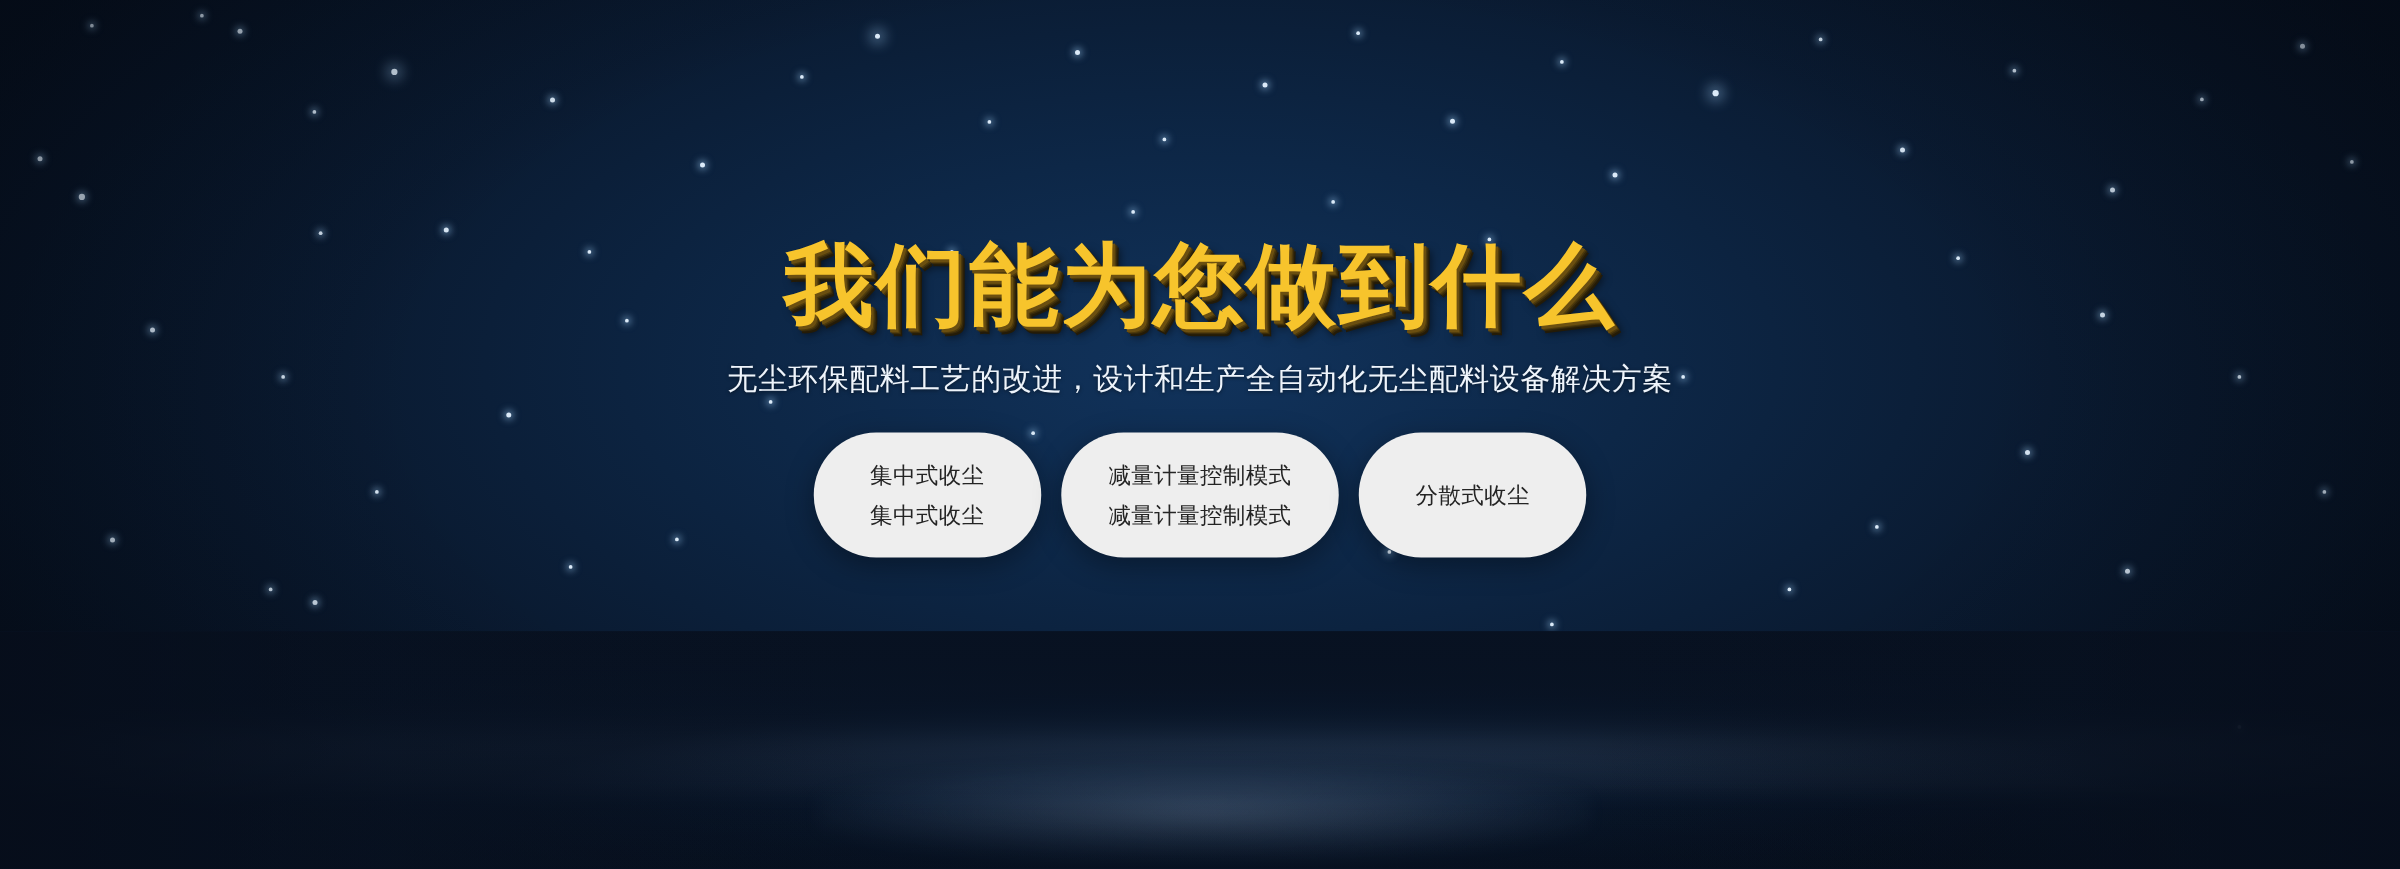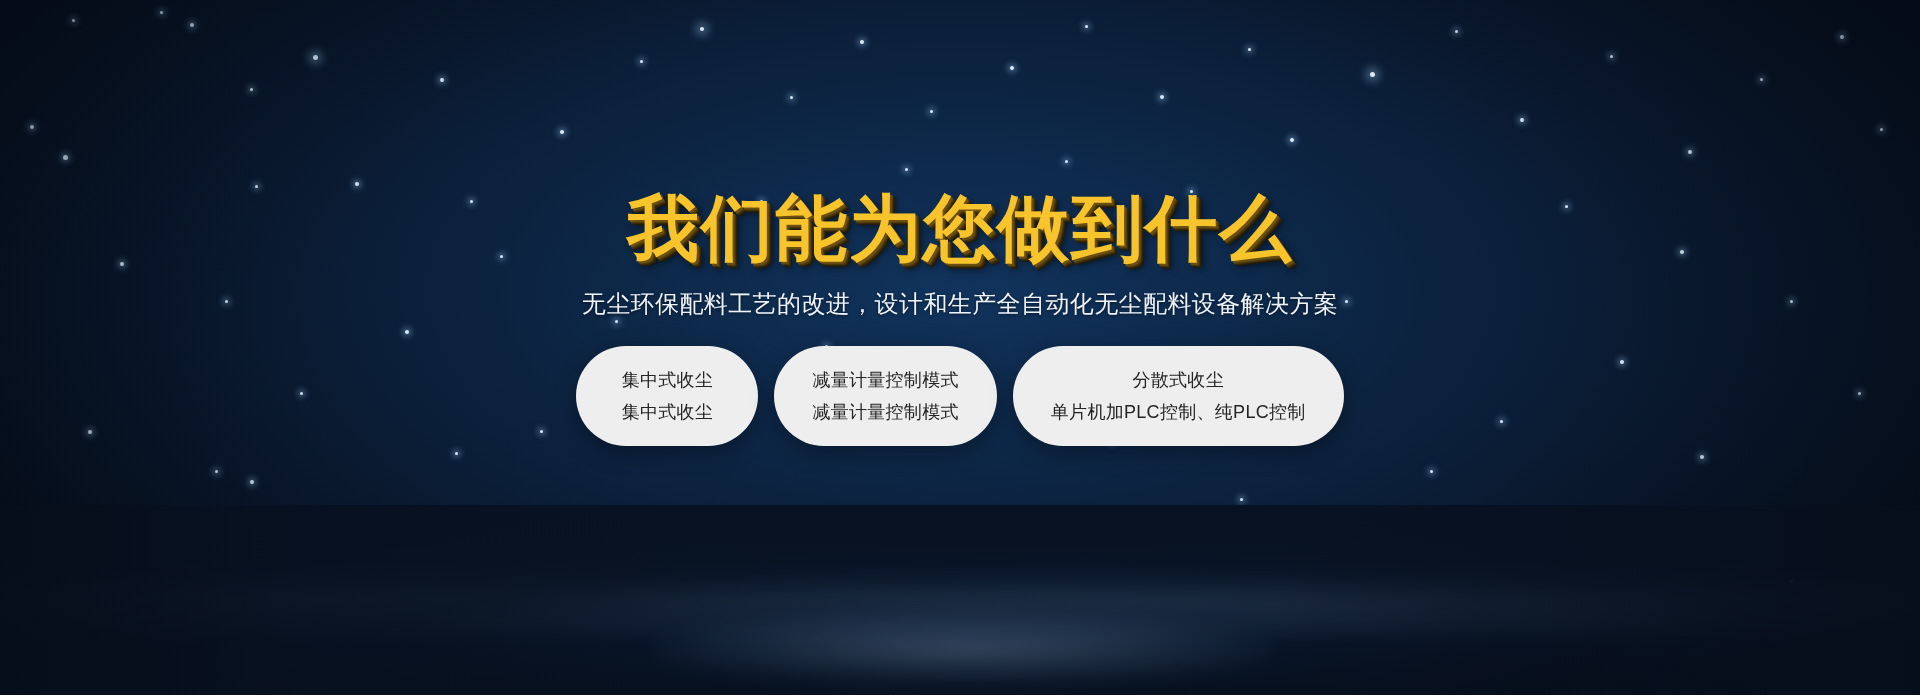--- a/index.html
+++ b/index.html
@@ -248,21 +248,20 @@
         <span class="pill-line">集中式收尘</span>
       </div>
 
       <div class="pill">
         <span class="pill-line">减量计量控制模式</span>
         <span class="pill-line">减量计量控制模式</span>
       </div>
 
       <div class="pill">
         <span class="pill-line">分散式收尘</span>
-        <span class="pill-line">单片机加PLC控制、纯PLC控制</span>
       </div>
 
     </div>
   </div>
 
   <div class="mesh-wrap">
     <div class="mesh-dark-top"></div>
     <div class="mesh-haze"></div>
 
     <div class="mesh-glow"></div>

